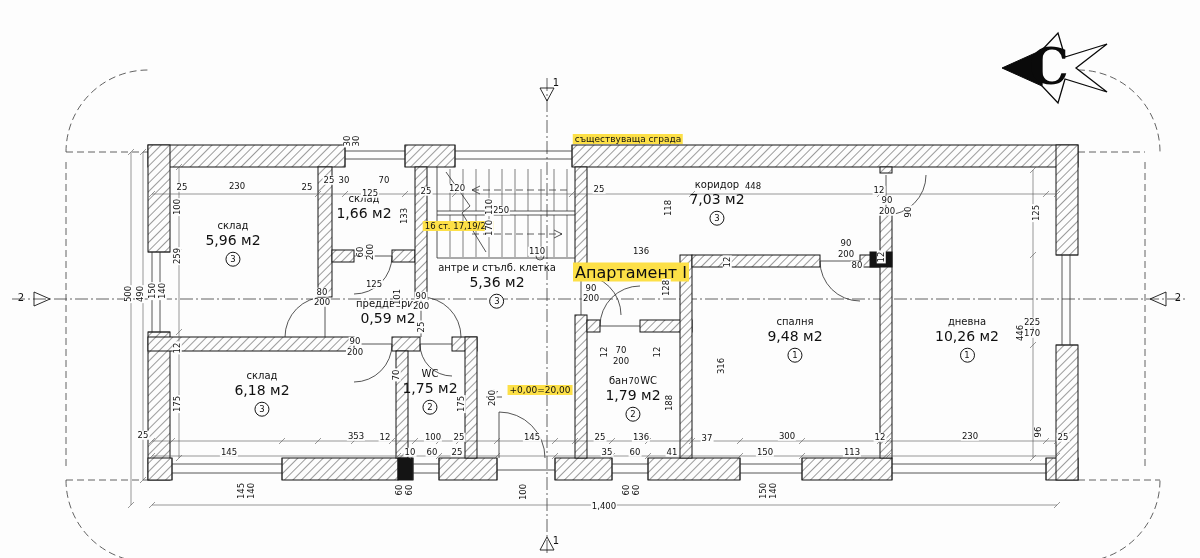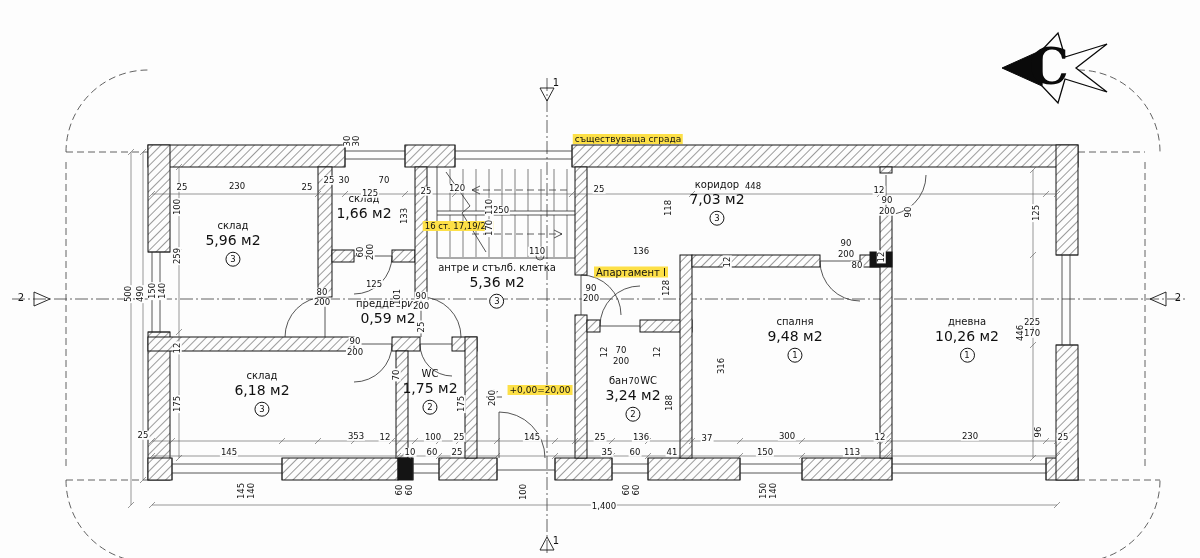--- a/index.html
+++ b/index.html
@@ -18,21 +18,21 @@
   .north-open{fill:#fdfdfd;stroke:#0a0a0a;stroke-width:1.3;}
   .dim{position:absolute;transform:translate(-50%,-50%);font-size:8.5px;line-height:1;color:#111;background:#fdfdfd;padding:0 1px;white-space:nowrap;}
   .dim.rot{transform:translate(-50%,-50%) rotate(-90deg);}
   .marker{position:absolute;transform:translate(-50%,-50%);font-size:10px;color:#111;background:transparent;}
   .room{position:absolute;transform:translate(-50%,-50%);text-align:center;color:#101010;white-space:nowrap;line-height:1.15;}
   .room .rname{font-size:10px;}
   .room .rarea{font-size:14px;}
   .room .num{display:inline-block;width:13px;height:13px;border:1px solid #141414;border-radius:50%;font-size:8.5px;line-height:13px;margin-top:2px;background:#fdfdfd;}
   .fixed-label{position:absolute;transform:translate(-50%,-50%);font-size:9px;color:#101010;background:#fde047;padding:0 2px;white-space:nowrap;}
   #lbl-existing{left:628px;top:139px;}
-  #lbl-apartment{left:631px;top:272px;font-size:10px;}
+  #lbl-apartment{left:631px;top:272px;font-size:16px;}
   #lbl-stairs{left:458px;top:226px;font-size:8.5px;}
   #lbl-elev{left:540px;top:390px;}
   #north-c{position:absolute;left:1049px;top:66px;transform:translate(-50%,-50%);font-family:"DejaVu Serif",serif;font-size:50px;font-weight:bold;color:#0a0a0a;background:transparent;}
 </style>
 </head>
 <body>
 
 <div id="stage">
 
   <svg id="plan-svg" width="1200" height="558" viewBox="0 0 1200 558">
@@ -169,21 +169,21 @@
         <div class="rname">склад</div>
         <div class="rarea">1,66 м2</div>
       </div>
       <div class="room" style="left: 388px; top: 312px;">
         <div class="rname">преддверие</div>
         <div class="rarea">0,59 м2</div>
       </div>
       <div class="room" style="left: 497px; top: 285px;"><div class="rname">антре и стълб. клетка</div><div class="rarea">5,36 м2</div><span class="num">3</span></div>
       <div class="room" style="left: 262px; top: 393px;"><div class="rname">склад</div><div class="rarea">6,18 м2</div><span class="num">3</span></div>
       <div class="room" style="left: 430px; top: 391px;"><div class="rname">WC</div><div class="rarea">1,75 м2</div><span class="num">2</span></div>
-      <div class="room" style="left: 633px; top: 398px;"><div class="rname">баня, WC</div><div class="rarea">3,24 м2</div><span class="num">2</span></div>
+      <div class="room" style="left: 633px; top: 398px;"><div class="rname">баня, WC</div><div class="rarea">1,79 м2</div><span class="num">2</span></div>
       <div class="room" style="left: 717px; top: 202px;"><div class="rname">коридор</div><div class="rarea">7,03 м2</div><span class="num">3</span></div>
       <div class="room" style="left: 795px; top: 339px;"><div class="rname">спалня</div><div class="rarea">9,48 м2</div><span class="num">1</span></div>
       <div class="room" style="left: 967px; top: 339px;"><div class="rname">дневна</div><div class="rarea">10,26 м2</div><span class="num">1</span></div>
     </div>
   <div id="dims-layer">
       <div class="dim" style="left: 182px; top: 187px;">25</div>
       <div class="dim" style="left: 237px; top: 186px;">230</div>
       <div class="dim" style="left: 307px; top: 187px;">25</div>
       <div class="dim" style="left: 329px; top: 180px;">25</div>
       <div class="dim" style="left: 344px; top: 180px;">30</div>

